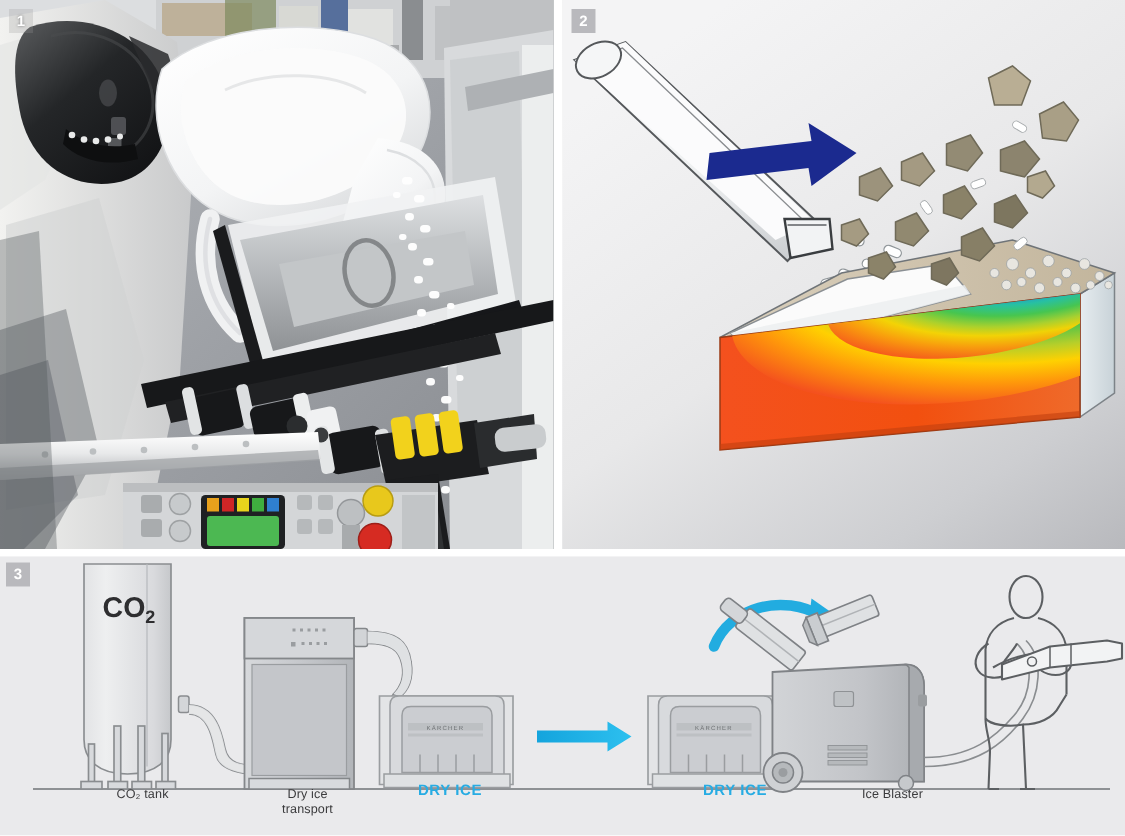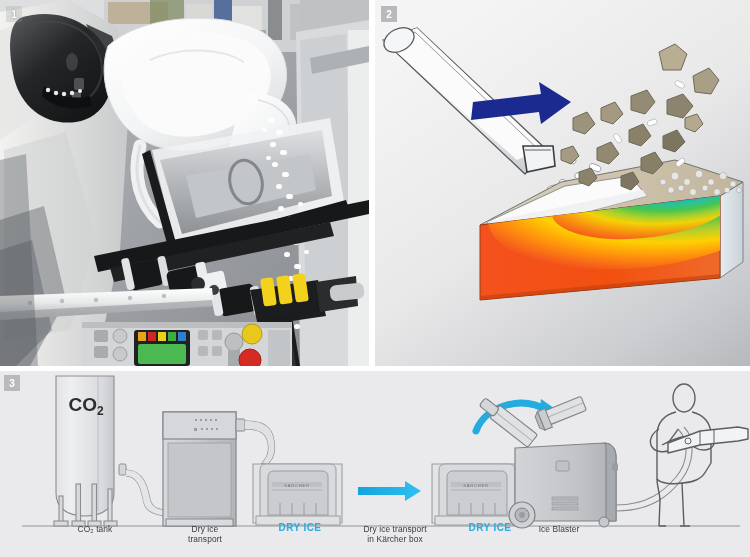--- a/index.html
+++ b/index.html
@@ -596,27 +596,23 @@
 
     <div class="p3label" style="left:160px; top:153px; width:90px;">
       <span>Dry ice</span><br>
       <span>transport</span>
     </div>
 
     <div class="p3label dry" style="left:255px; top:152px; width:90px;">
       <span>DRY ICE</span>
     </div>
 
-    <div class="p3label" style="left:340px; top:153px; width:110px;">
-      <span>Dry ice transport</span><br>
-      <span>in Kärcher box</span>
-    </div>
 
     <div class="p3label dry" style="left:445px; top:152px; width:90px;">
       <span>DRY ICE</span>
     </div>
 
-    <div class="p3label" style="left:514px; top:153px; width:90px;">
+    <div class="p3label" style="left:550px; top:153px; width:90px;">
       <span>Ice Blaster</span>
     </div>
   </div>
 
 </div>
 
 </body></html>

